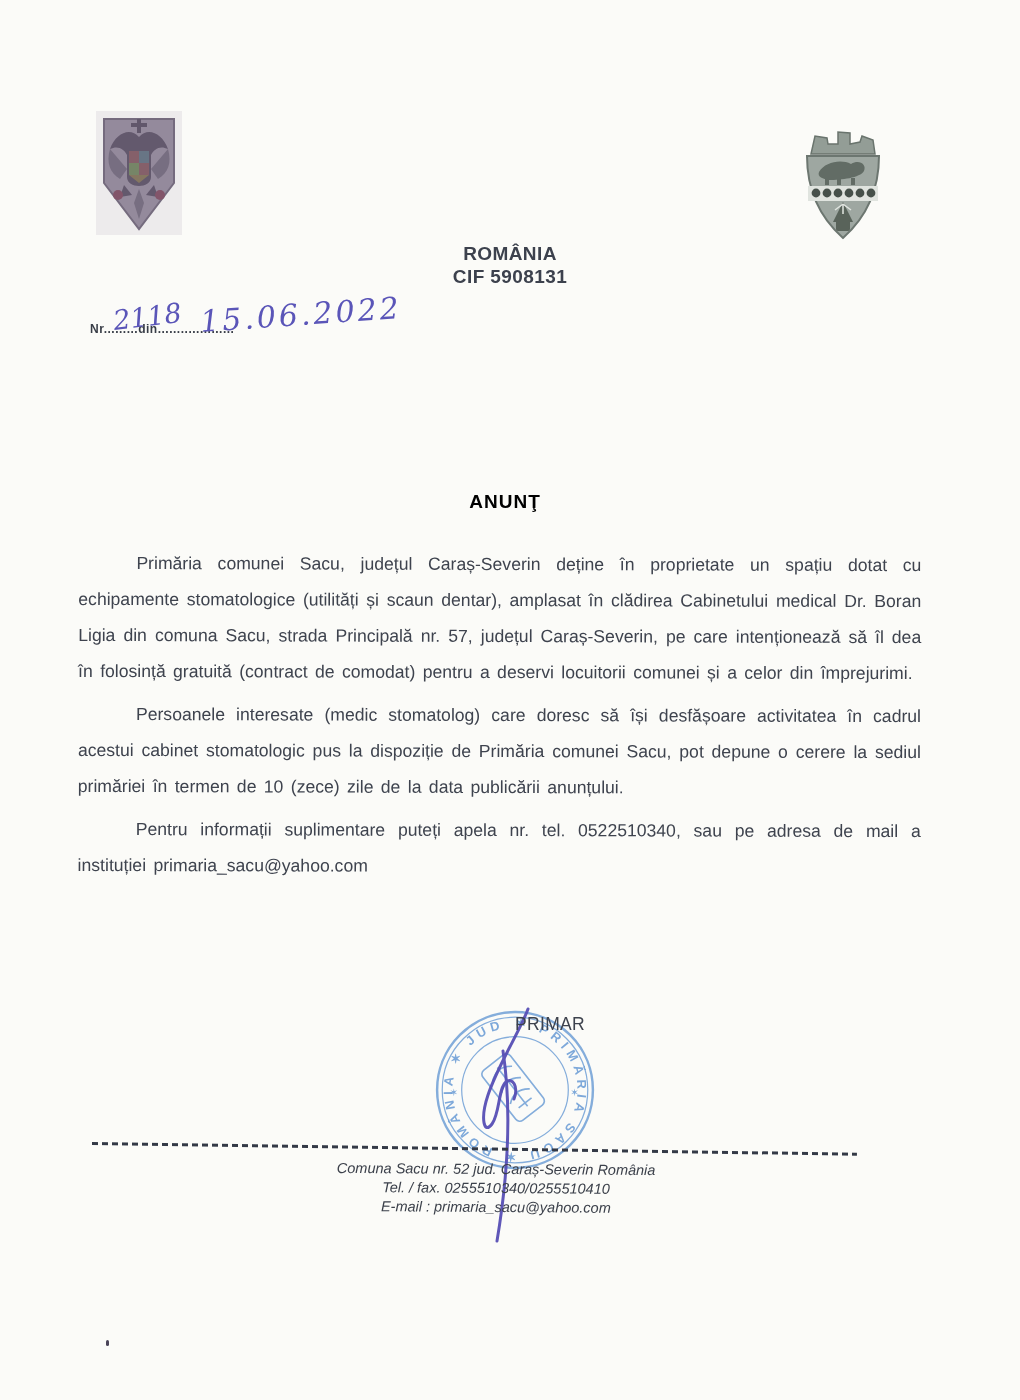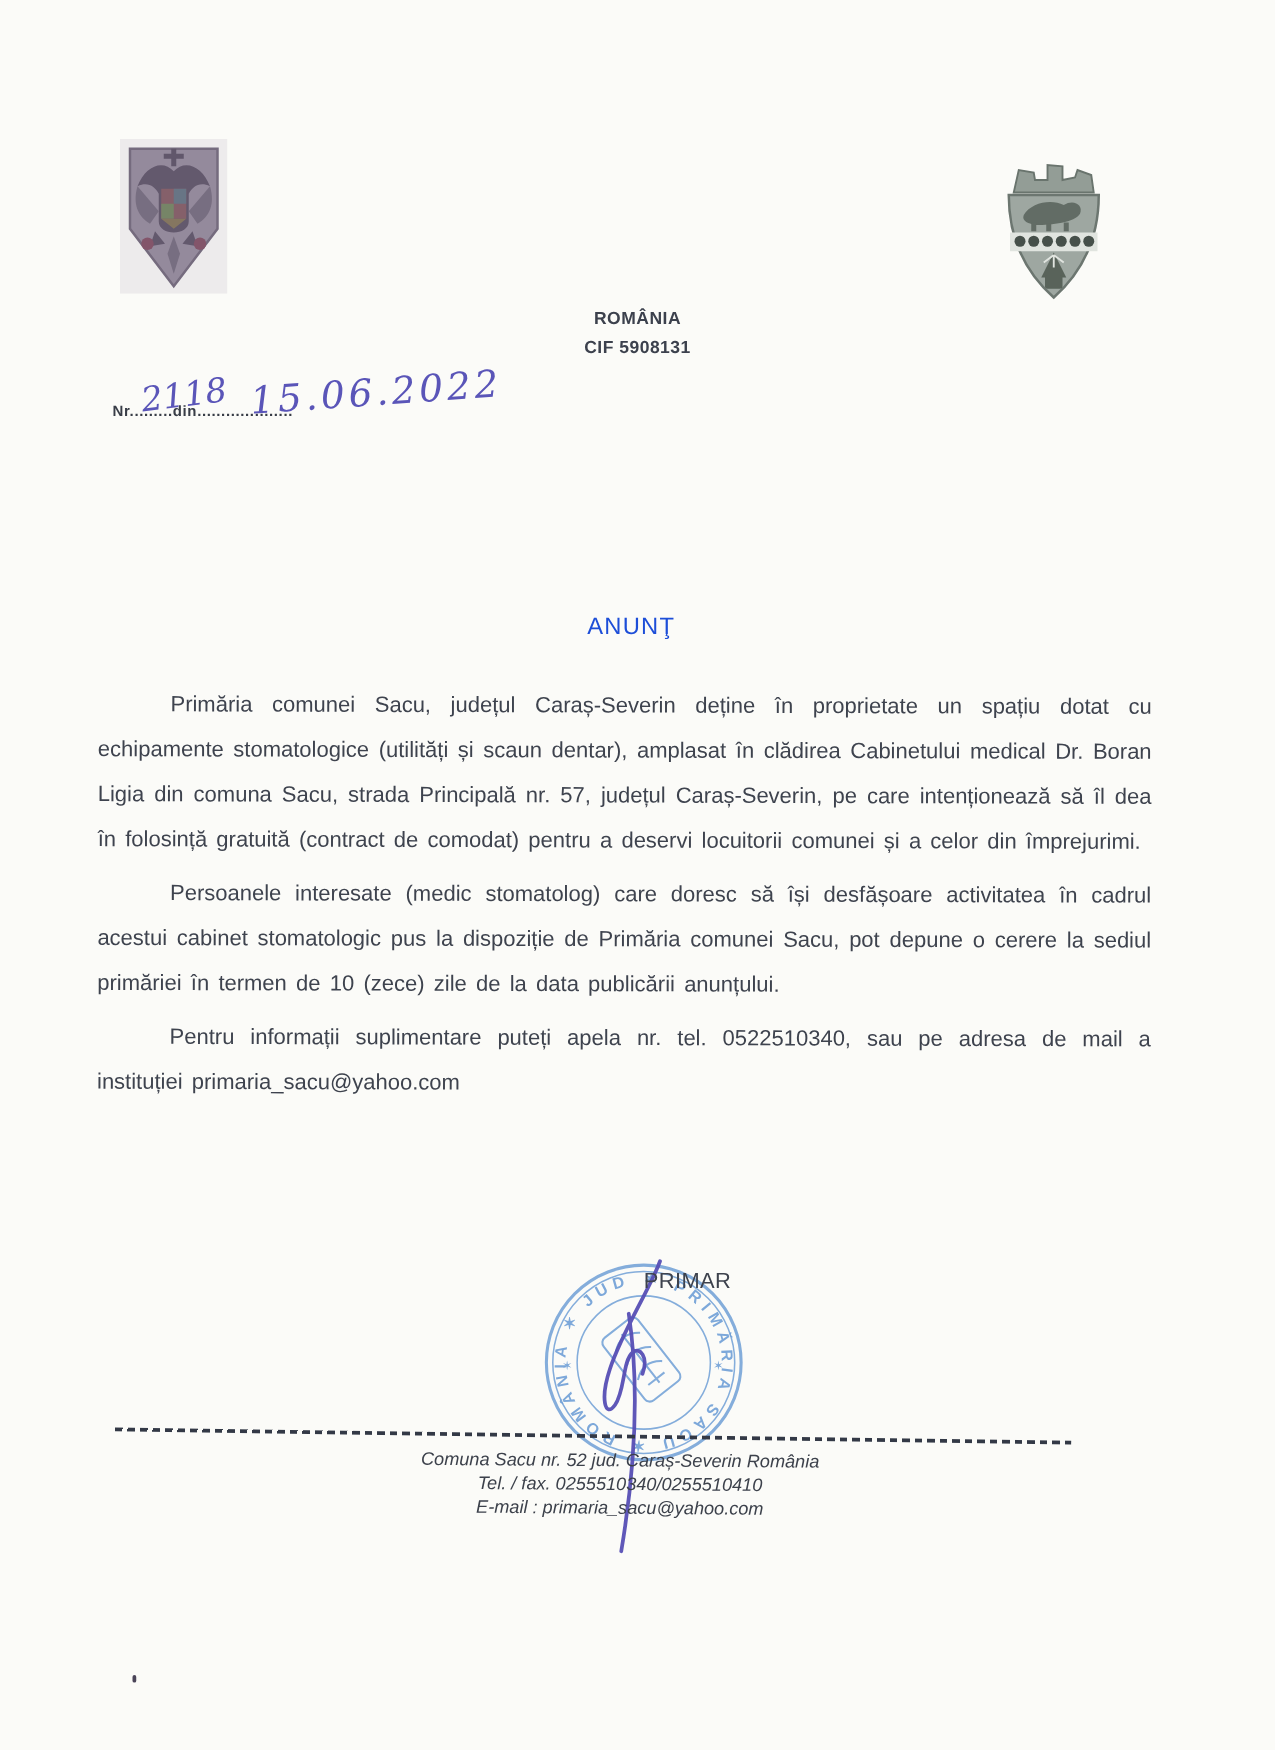--- a/index.html
+++ b/index.html
@@ -8,38 +8,38 @@
     background:#fbfbf8;overflow:hidden;
     font-family:"Liberation Sans",sans-serif;color:#3e434e;
   }
   
   .emblem{position:absolute;filter:blur(.5px);opacity:.93;}
   .emblem-left{left:96px;top:111px;width:86px;height:124px;}
   .emblem-right{left:797px;top:126px;width:92px;height:118px;}
   
   .header{
     position:absolute;left:0;top:243px;width:1020px;text-align:center;
-    font-weight:bold;font-size:14px;line-height:22.5px;letter-spacing:.4px;
+    font-weight:bold;font-size:19px;line-height:22.5px;letter-spacing:.4px;
     color:#3c414d;
   }
   
   .reg-line{
     position:absolute;left:90px;top:322px;font-weight:bold;font-size:12px;
     letter-spacing:.5px;color:#383d47;white-space:nowrap;
   }
   .hand{
     position:absolute;font-family:"DejaVu Serif",serif;font-style:italic;
     color:#5a55b8;white-space:nowrap;
   }
   .hand-number{left:113px;top:301px;font-size:27px;transform:rotate(-7deg);}
   .hand-date{left:200px;top:297px;font-size:30px;letter-spacing:3px;transform:rotate(-4deg);}
   
   .doc-title{
     position:absolute;left:0;top:491px;width:1010px;text-align:center;
-    font-weight:normal;font-size:19px;letter-spacing:1px;color:#1d4ed8;
+    font-weight:bold;font-size:19px;letter-spacing:1px;color:#000000;
   }
   
   .body-text{
     position:absolute;left:78px;top:546px;width:843px;
     font-size:17.6px;line-height:36px;text-align:justify;color:#3e434e;
     transform:rotate(.15deg);
   }
   .body-text p{margin:0 0 7px 0;text-indent:58px;word-spacing:2.5px;}
   
   .sig-block{

